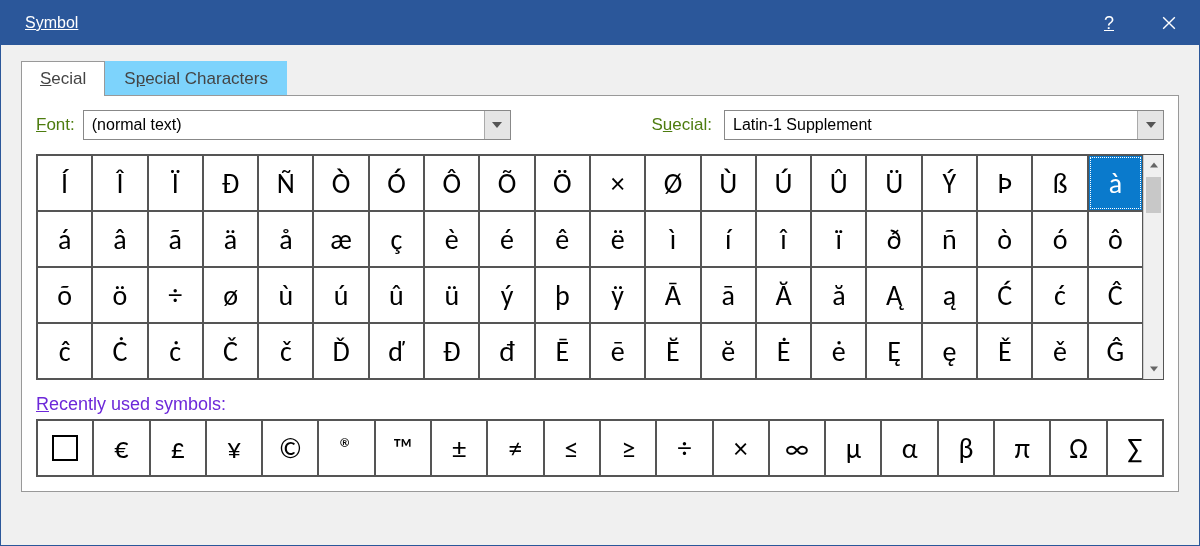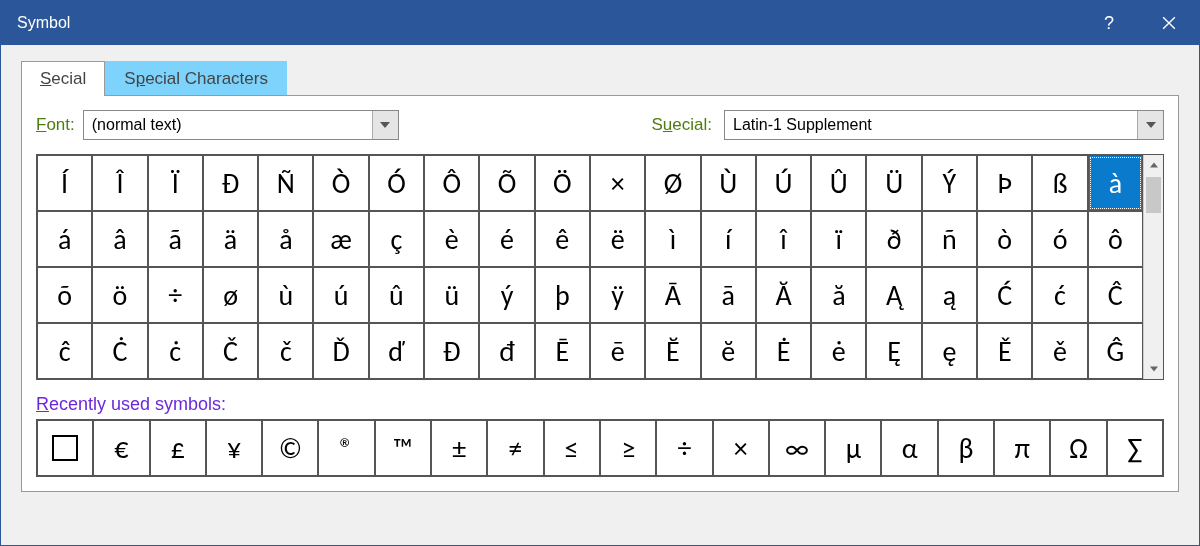--- a/index.html
+++ b/index.html
@@ -10,22 +10,23 @@
       height: 546px;
       overflow: hidden;
       border: 1px solid #2b579a;
     }
     .titlebar {
       background: #2b579a;
       color: #fff;
       height: 44px;
       display: flex;
       align-items: center;
-      padding-left: 16px;
+      padding-left: 24px;
       font-size: 16px;
+      text-decoration: underline;
     }
     .titlebar .spacer { flex: 1; }
     .titlebar .tb-btn {
       width: 60px;
       height: 44px;
       display: flex;
       align-items: center;
       justify-content: center;
       font-size: 18px;
       cursor: pointer;
@@ -87,21 +88,21 @@
       width: 26px;
       height: 28px;
       background: #e5e5e5;
       border-left: 1px solid #aaa;
       display: flex;
       align-items: center;
       justify-content: center;
       cursor: pointer;
     }
     .combo .dd svg { width: 10px; height: 10px; fill: #555; }
-    .font-combo { width: 316px; }
+    .font-combo { width: 428px; }
     .subset-lbl { margin-left: auto; margin-right: 4px; }
     .subset-combo { width: 440px; }
 
     .grid-wrap {
       margin-top: 14px;
       display: flex;
       border: 1px solid #555;
     }
     .grid {
       display: grid;

